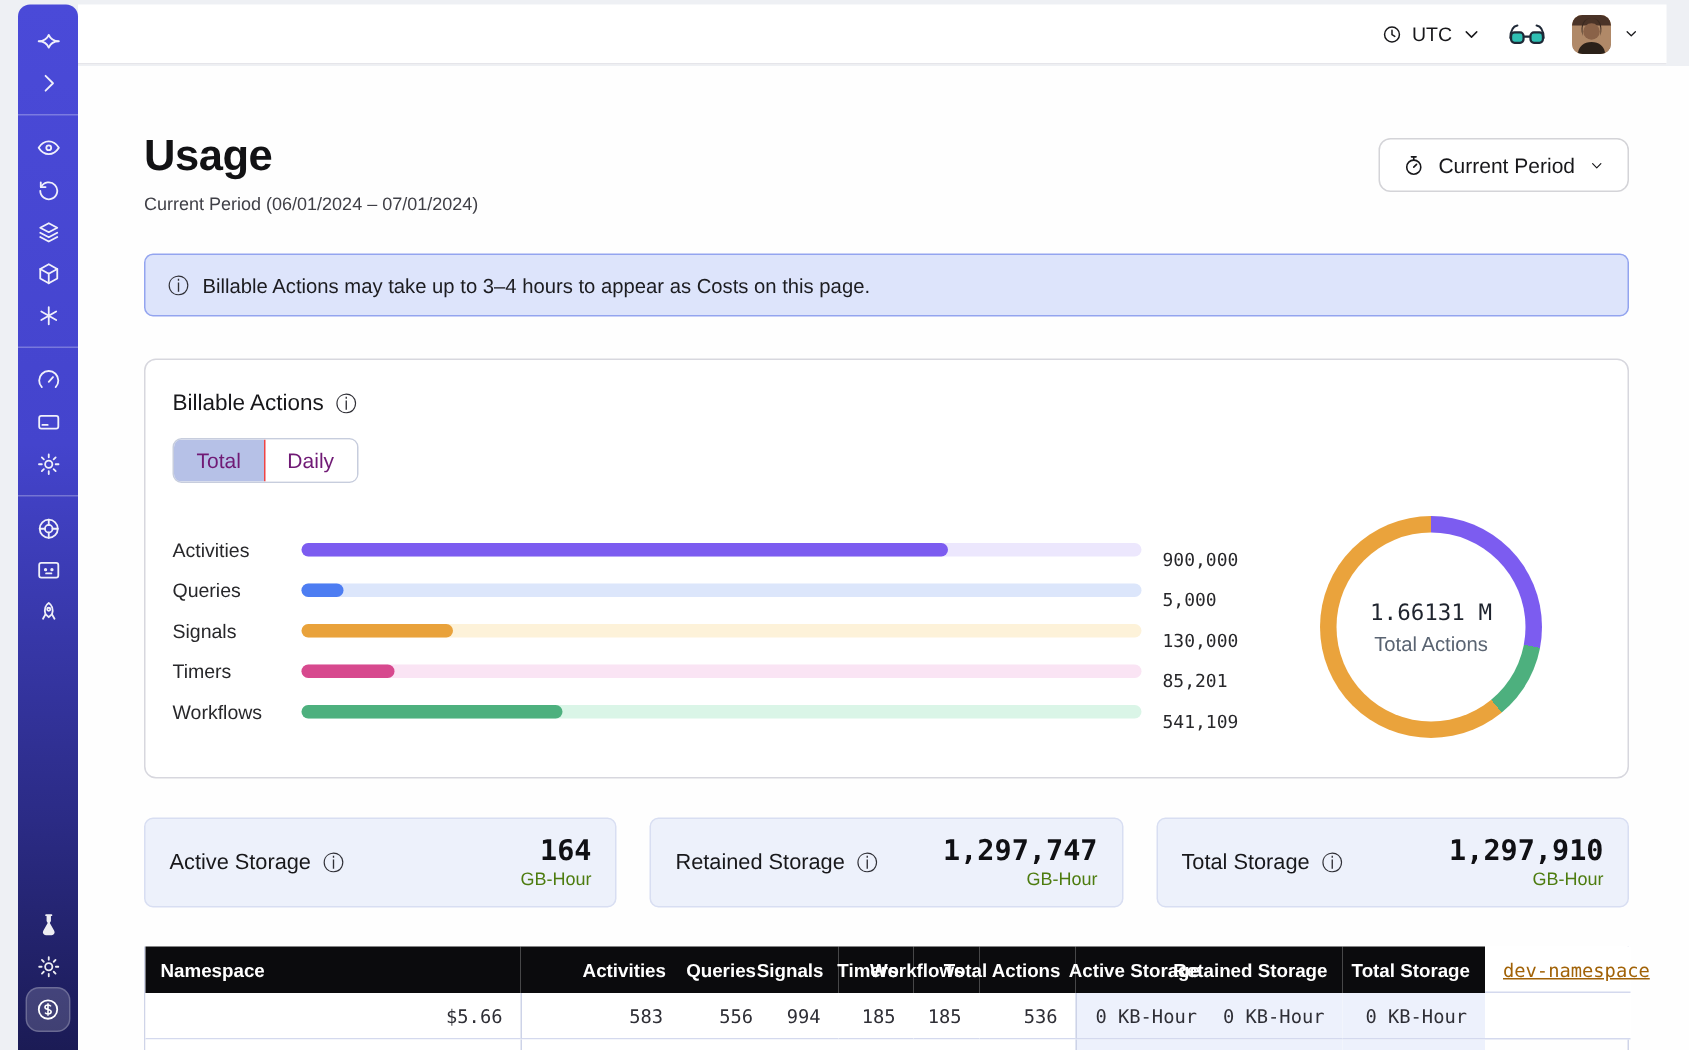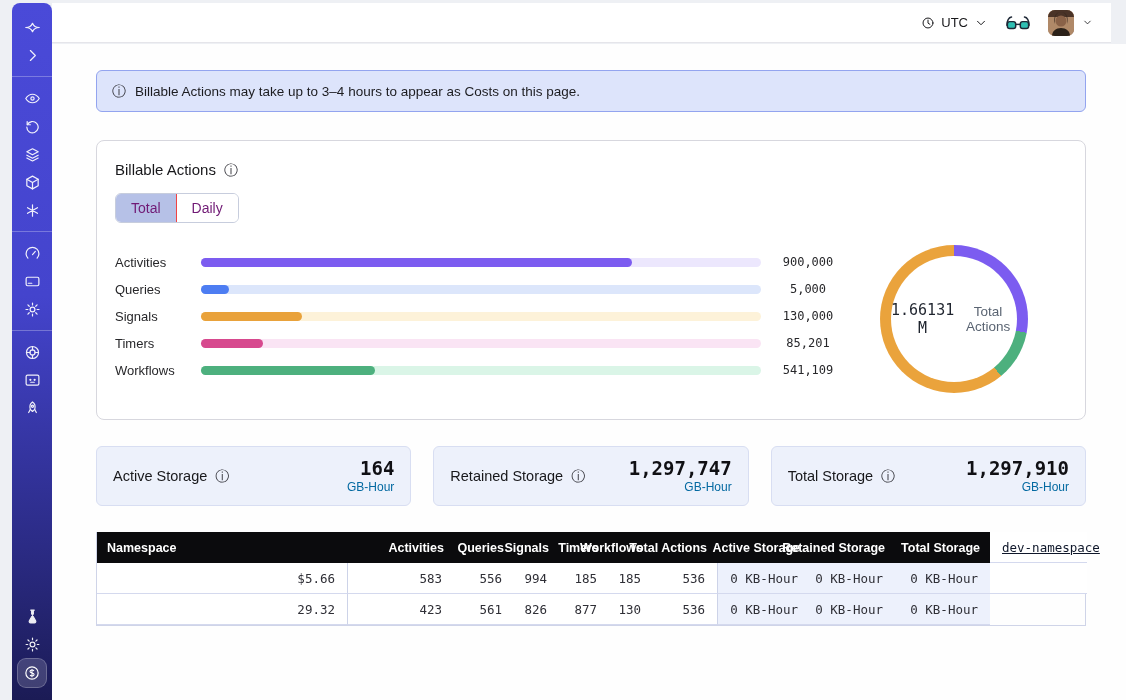--- a/index.html
+++ b/index.html
@@ -56,51 +56,51 @@
   .seg.active { background:#b6c1e7; }
   .seg + .seg { border-left:1px solid #ef4444; }
 
   .chart-row { display:flex; margin-top:22px; align-items:center; }
   .bars { flex:1; }
   .bar-row { display:grid; grid-template-columns:72px 1fr 66px; align-items:center; gap:14px; height:9px; margin:18px 0; }
   .bar-row:first-child { margin-top:6px; }
   .bar-label { font-size:13px; color:#27272a; white-space:nowrap; }
   .bar-track { position:relative; height:9px; border-radius:5px; }
   .bar-fill { position:absolute; left:0; top:0; height:9px; border-radius:5px; }
-  .bar-value { font-family:"DejaVu Sans Mono", monospace; font-size:12px; color:#27272a; text-align:center; white-space:nowrap; }
+  .bar-value { font-family:"DejaVu Sans Mono", monospace; font-size:12px; color:#27272a; text-align:left; white-space:nowrap;margin-top:12px; }
 
   .donut-wrap { width:226px; display:flex; justify-content:center; }
   .donut { width:148px; height:148px; border-radius:50%; position:relative; }
   .donut-hole { position:absolute; inset:11px; background:#fff; border-radius:50%;
-    display:flex; flex-direction:row; align-items:center; justify-content:center; gap:5px;text-align:center; }
+    display:flex; flex-direction:column; align-items:center; justify-content:center; gap:5px; }
   .donut-value { font-family:"DejaVu Sans Mono", monospace; font-size:15px; color:#1f242e; }
   .donut-label { font-size:13.5px; color:#5a6472; }
 
   
   .storage-row { display:grid; grid-template-columns:1fr 1fr 1fr; gap:22px; margin-top:26px; }
   .storage-card { background:#edf1fb; border:1px solid #d8def2; border-radius:6px; height:60px;
     display:flex; align-items:center; justify-content:space-between; padding:0 16px; }
   .storage-label { display:flex; align-items:center; gap:8px; font-size:14.5px; color:#18181b; }
   .storage-right { text-align:right; }
   .storage-value { font-family:"DejaVu Sans Mono", monospace; font-size:19px; font-weight:700; color:#101014; line-height:1.1; }
-  .storage-unit { font-size:12px; color:#0369a1; margin-top:2px; }
+  .storage-unit { font-size:12px; color:#4d7c0f; margin-top:2px; }
 
   
   .usage-table { margin-top:26px; border:1px solid #cfd4e8; border-top:none; display:grid;
     grid-template-columns:250px 107px 60px 45px 50px 44px 64px 93px 85px 95px 97px; }
   .th { background:#0b0b0d; color:#fff; font-size:12.5px; font-weight:700; height:31px;
     display:flex; align-items:center; padding:0 10px; white-space:nowrap; }
   .th.num { justify-content:flex-end; }
   .td { height:31px; display:flex; align-items:center; padding:0 12px;
     font-family:"DejaVu Sans Mono", monospace; font-size:12.5px; color:#2f2f36;
     border-bottom:1px solid #d4d9ee; background:#fff; white-space:nowrap; }
   .td.num { justify-content:flex-end; }
   .td.store { background:#edf1fc; }
   .vdiv { border-left:1px solid #cdd3e8; }
-  .ns-link { color:#0f172a; text-decoration:underline; cursor:pointer; }
+  .ns-link { color:#a16207; text-decoration:underline; cursor:pointer; }
 </style>
 </head>
 <body>
 
 <aside class="sidebar">
   <span class="side-icon">
     <svg viewBox="0 0 24 24">
         <path d="M12 2.5c1.3 3.2 4.2 6 9.5 6-5.3 0-8.2 2.8-9.5 6-1.3-3.2-4.2-6-9.5-6 5.3 0 8.2-2.8 9.5-6z" transform="translate(0 3.5)"></path>
       </svg>
   </span>
@@ -232,20 +232,36 @@
         </svg>
     </span>
     <svg class="chev" viewBox="0 0 24 24">
         <path d="M6 9l6 6 6-6"></path>
       </svg>
   </div>
 </header>
 
 <main class="main">
 
+  <div class="page-head">
+    <div>
+      <h1 class="page-title">Usage</h1>
+      <p class="page-subtitle">Current Period (06/01/2024 – 07/01/2024)</p>
+    </div>
+    <button class="period-btn">
+      <svg width="15" height="15" viewBox="0 0 24 24">
+          <circle cx="12" cy="13.5" r="7.5"></circle>
+          <path d="M9.5 2.5h5M12 2.5v3.2M12 13.5l3-3"></path>
+        </svg>
+      <span>Current Period</span>
+      <svg class="chev" viewBox="0 0 24 24">
+          <path d="M6 9l6 6 6-6"></path>
+        </svg>
+    </button>
+  </div>
 
   <div class="banner">
     <span class="info-glyph">ⓘ</span>
     <span>Billable Actions may take up to 3–4 hours to appear as Costs on this page.</span>
   </div>
 
   <section class="card">
     <div class="card-title-row">
       <h2 class="card-title">Billable Actions</h2>
       <span class="info-glyph">ⓘ</span>

